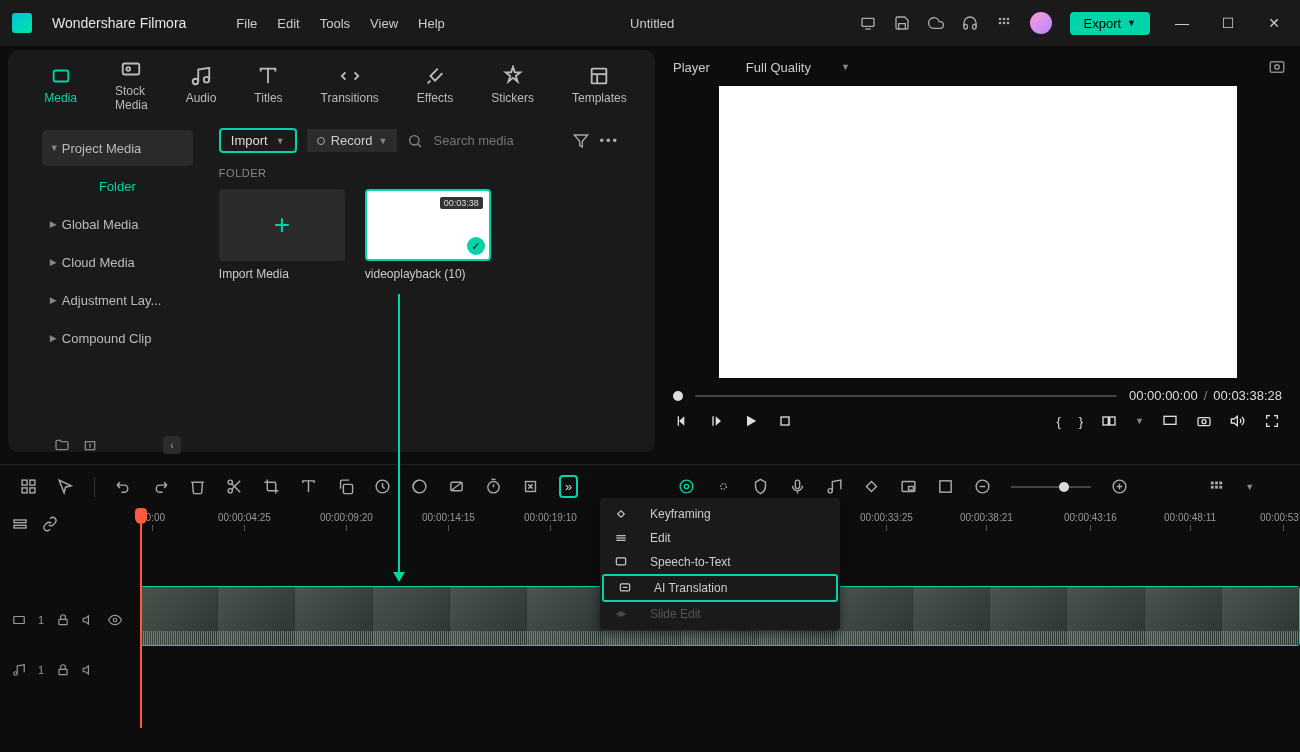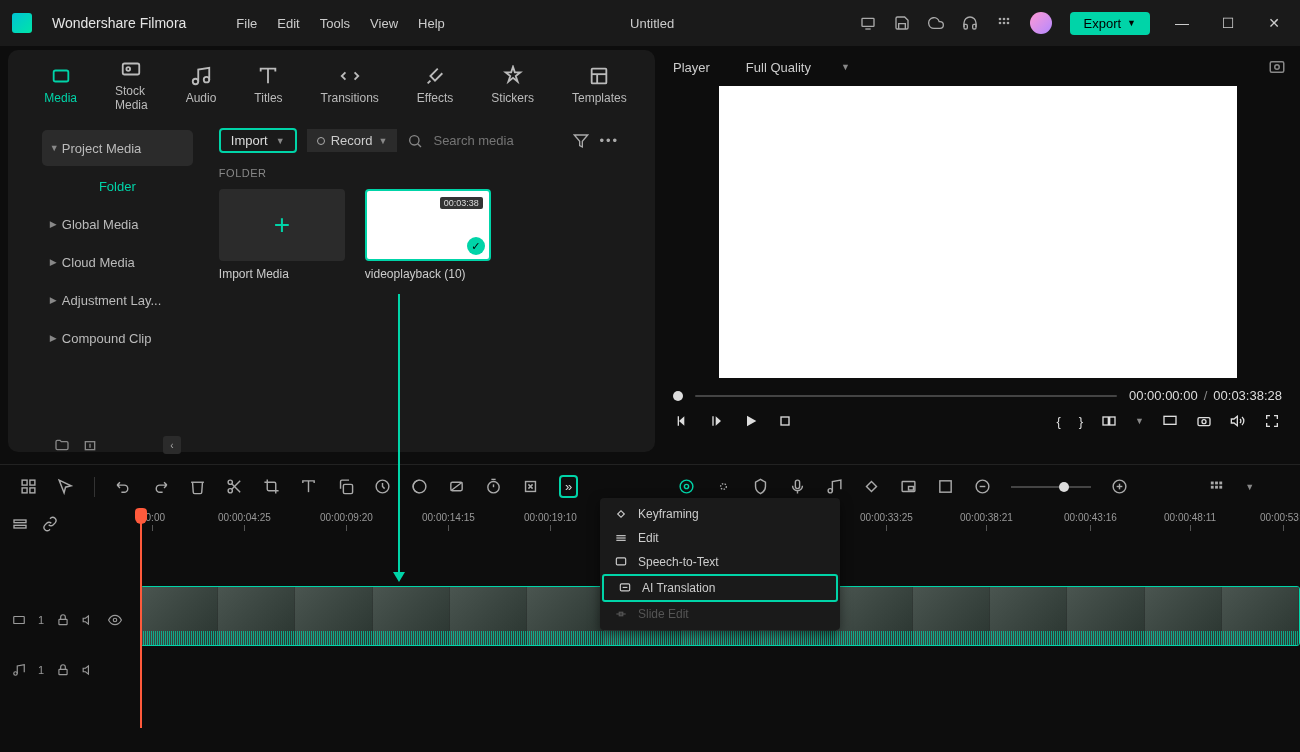--- a/index.html
+++ b/index.html
@@ -92,21 +92,21 @@
 .ruler .tick::after{content:'';width:1px;height:6px;background:#555;margin-top:2px;}
 .playhead { position:absolute; left:140px; top:0px; width:2px; height:220px; background:#ff5a3c; z-index:20;}
 .playhead::before { content:''; position:absolute; top:0; left:-5px; width:12px;height:16px; background:#ff5a3c; border-radius:4px 4px 6px 6px;}
 .vtrack { height:60px; margin:50px 0 6px 0; display:flex; background:linear-gradient(90deg,#2a3530,#384540,#2a3530,#3a4540,#2a3530); border:1px solid #00d4a8; border-radius:3px; position:relative; overflow:hidden;}
 .vtrack .thumb-s { flex:1; border-right:1px solid rgba(0,0,0,0.3); background:linear-gradient(135deg,#4a5550 0%,#2a3530 100%);}
 .wave { position:absolute; bottom:0; left:0; right:0; height:14px; background:repeating-linear-gradient(90deg,#00d4a8 0px,#00d4a8 1px,transparent 1px,transparent 2px); opacity:0.7;}
 .atrack { height:24px; }
 
 
 .ctx-menu { position:absolute; left:600px; top:498px; width:240px; background:#1a1a1a; border-radius:4px; padding:4px 0; z-index:100; box-shadow:0 4px 12px rgba(0,0,0,0.5);}
-.ctx-item { display:flex; align-items:center; gap:10px; padding:5px 14px; color:#ccc; font-size:12px; cursor:pointer;}
+.ctx-item { display:flex; align-items:center; gap:22px; padding:5px 14px; color:#ccc; font-size:12px; cursor:pointer;}
 .ctx-item.sel { border:2px solid #00d4a8; border-radius:3px; margin:0 2px;}
 .ctx-item.dis { color:#555;}
 .ctx-item .ic { width:14px;height:14px;}
 
 svg { display:block; }
 </style>
 </head>
 <body>
 
 <div class="titlebar">

